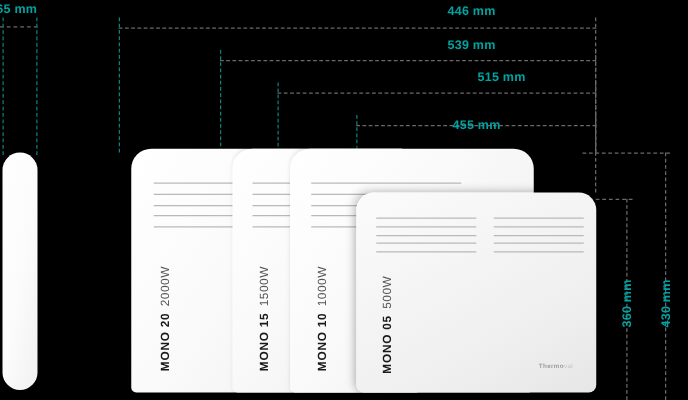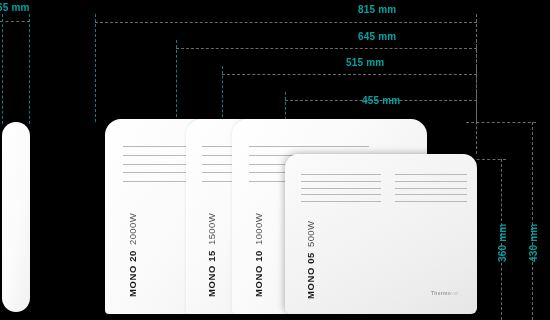--- a/index.html
+++ b/index.html
@@ -114,31 +114,31 @@
   <div class="side-profile" style="left:2px; top:122px; width:28px; height:190px;"></div>
 
   <div class="dim-h-line" style="left:0px; top:21px; width:30px;"></div>
   <div class="ext-v-line" style="left:2px; top:14px; height:110px;"></div>
   <div class="ext-v-line" style="left:29px; top:14px; height:110px;"></div>
   <div class="dim-label" style="left:-3px; top:2px;">65 mm</div>
 
   <div class="dim-h-line" style="left:95px; top:22px; width:382px;"></div>
   <div class="ext-v-line" style="left:95px; top:14px; height:108px;"></div>
   <div class="dim-v-line" style="left:476px; top:14px; height:108px;"></div>
-  <div class="dim-label" style="left:358px; top:4px;">815 mm</div>
+  <div class="dim-label" style="left:358px; top:4px;">446 mm</div>
 
   <div class="dim-h-line" style="left:176px; top:48px; width:301px;"></div>
   <div class="ext-v-line" style="left:176px; top:40px; height:82px;"></div>
   <div class="dim-v-line" style="left:476px; top:40px; height:82px;"></div>
-  <div class="dim-label" style="left:358px; top:31px;">645 mm</div>
+  <div class="dim-label" style="left:358px; top:31px;">539 mm</div>
 
   <div class="dim-h-line" style="left:222px; top:74px; width:255px;"></div>
   <div class="ext-v-line" style="left:222px; top:66px; height:56px;"></div>
   <div class="dim-v-line" style="left:476px; top:66px; height:56px;"></div>
-  <div class="dim-label" style="left:346px; top:57px;">515 mm</div>
+  <div class="dim-label" style="left:382px; top:57px;">515 mm</div>
 
   <div class="dim-h-line" style="left:285px; top:100px; width:192px;"></div>
   <div class="ext-v-line" style="left:285px; top:92px; height:62px;"></div>
   <div class="dim-v-line" style="left:476px; top:92px; height:62px;"></div>
   <div class="dim-label" style="left:362px; top:83px;margin-top:12px;">455 mm</div>
 
   <div class="dim-h-line" style="left:466px; top:159px; width:40px;"></div>
   <div class="dim-v-line" style="left:501px; top:159px; height:161px;"></div>
   <div class="dim-label vert" style="left:497px; top:262px;">360 mm</div>
 

